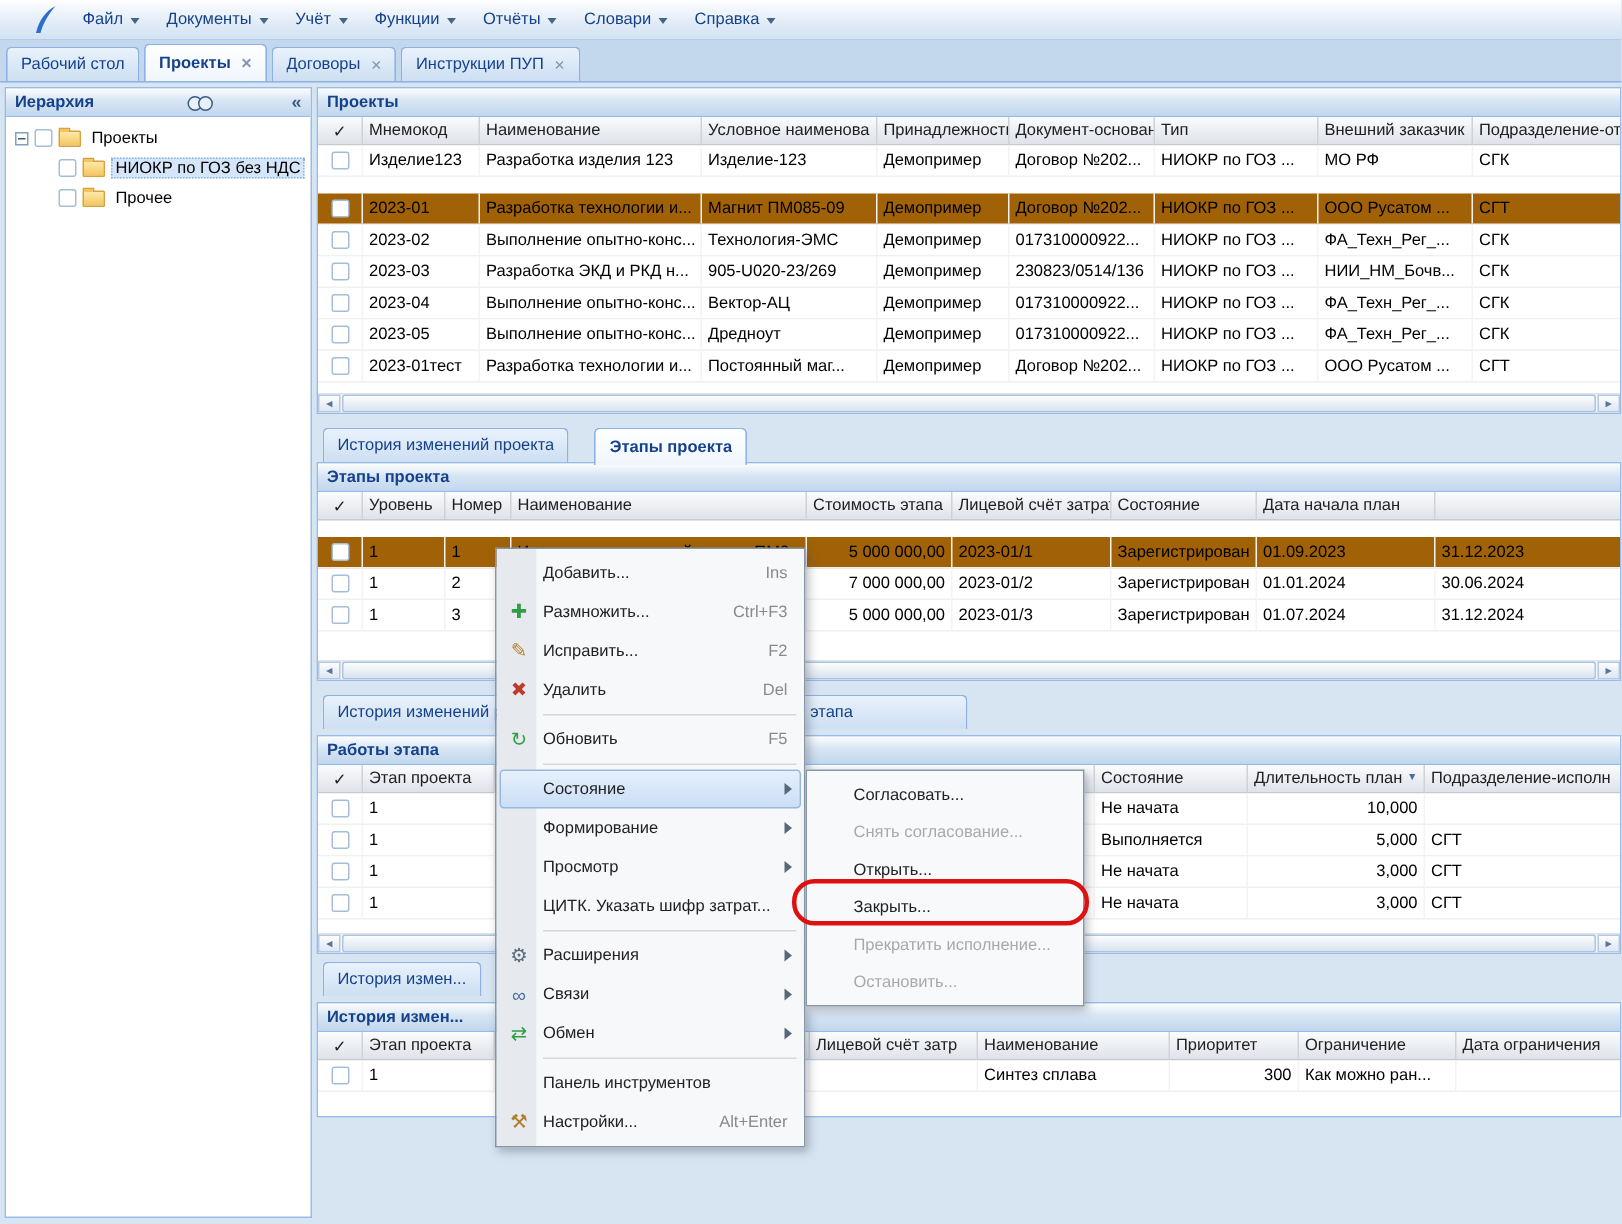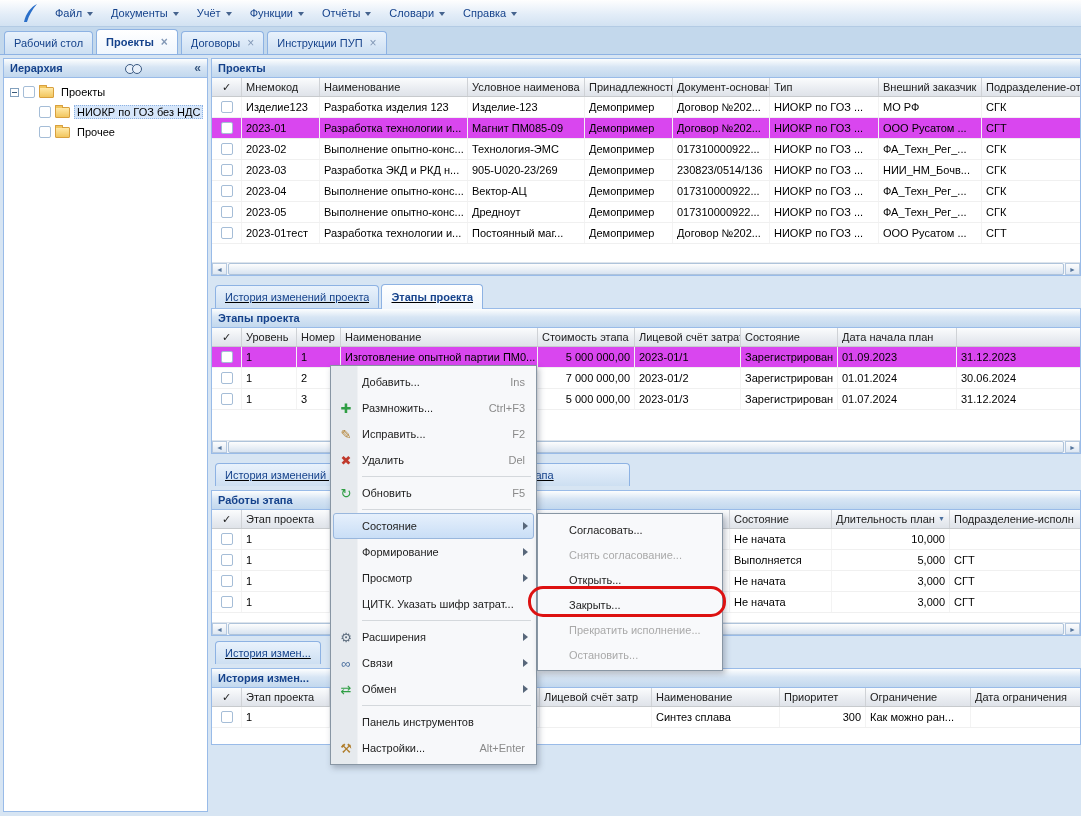--- a/index.html
+++ b/index.html
@@ -12,29 +12,29 @@
   .menu-item{color:#15428b;height:20px;display:flex;align-items:center;gap:5px;padding:0 9px;border-radius:2px;cursor:default;}
   .caret{width:0;height:0;border-left:3.5px solid transparent;border-right:3.5px solid transparent;border-top:4px solid #45638e;margin-top:1px;}
 
   
   .tabbar{position:absolute;left:0;top:27px;width:1081px;height:28px;background:#c3d8ec;border-bottom:1px solid #8db2e3;display:flex;align-items:flex-end;padding-left:4px;gap:3px;z-index:5;}
   .tab{height:23px;border:1px solid #8db2e3;border-bottom:none;border-radius:4px 4px 0 0;background:linear-gradient(#e9f2fc,#cddff2);color:#15428b;display:flex;align-items:center;padding:0 9px;gap:7px;overflow:hidden;cursor:default;}
   .tab.active{background:linear-gradient(#ffffff,#f0f6fd);font-weight:bold;height:25px;}
   .tab-label{white-space:nowrap;overflow:hidden;}
   .tab-close{color:#8298b6;font-size:12px;line-height:10px;}
 
-  .subtabs{position:absolute;display:flex;align-items:center;gap:2px;height:23px;z-index:4;text-decoration:underline;}
+  .subtabs{position:absolute;display:flex;align-items:flex-start;gap:17px;height:23px;z-index:4;}
 
   
   .panel{position:absolute;background:#fff;border:1px solid #99bbe8;overflow:hidden;}
   .panel-header{height:19px;background:linear-gradient(#fdfefe,#d7e5f4 45%,#c2d8ee);border-bottom:1px solid #99bbe8;color:#15428b;font-weight:bold;display:flex;align-items:center;padding:0 6px;gap:44px;}
   .grid-header{display:flex;height:19px;background:linear-gradient(#fbfcfd,#e9ecf1 60%,#dfe3e9);border-bottom:1px solid #c7cacd;}
   .gh{border-right:1px solid #cfd2d6;padding:3px 4px 0;color:#212121;overflow:hidden;white-space:nowrap;flex-shrink:0;display:flex;align-items:flex-start;gap:3px;}
   .grid-row{display:flex;height:21px;background:#fff;border-bottom:1px solid #f0f0f0;}
-  .grid-row.selected{background:#d946ef;}
+  .grid-row.selected{background:#a16207;margin-top:11px;}
   .gc{padding:4px 4px 0;overflow:hidden;white-space:nowrap;flex-shrink:0;border-right:1px solid #f3f3f3;}
   .cb{display:block;width:12px;height:12px;border:1px solid #a5bdd7;background:#fff;border-radius:2px;}
   .sort-ico{font-size:7px;color:#4a6f9e;margin-top:2px;}
 
   
   .hscroll{position:absolute;left:0;right:0;bottom:0;height:13px;background:#f3f6fa;border-top:1px solid #dde4ec;display:flex;align-items:stretch;}
   .hs-btn{width:15px;background:linear-gradient(#fdfdfd,#dde7f3);border:1px solid #b6c9df;color:#55759c;font-size:7px;display:flex;align-items:center;justify-content:center;}
   .hs-thumb{flex:1;background:linear-gradient(#fdfdfd,#d8e3f0);border:1px solid #aec3da;border-radius:2px;margin:0 1px;}
 
   

